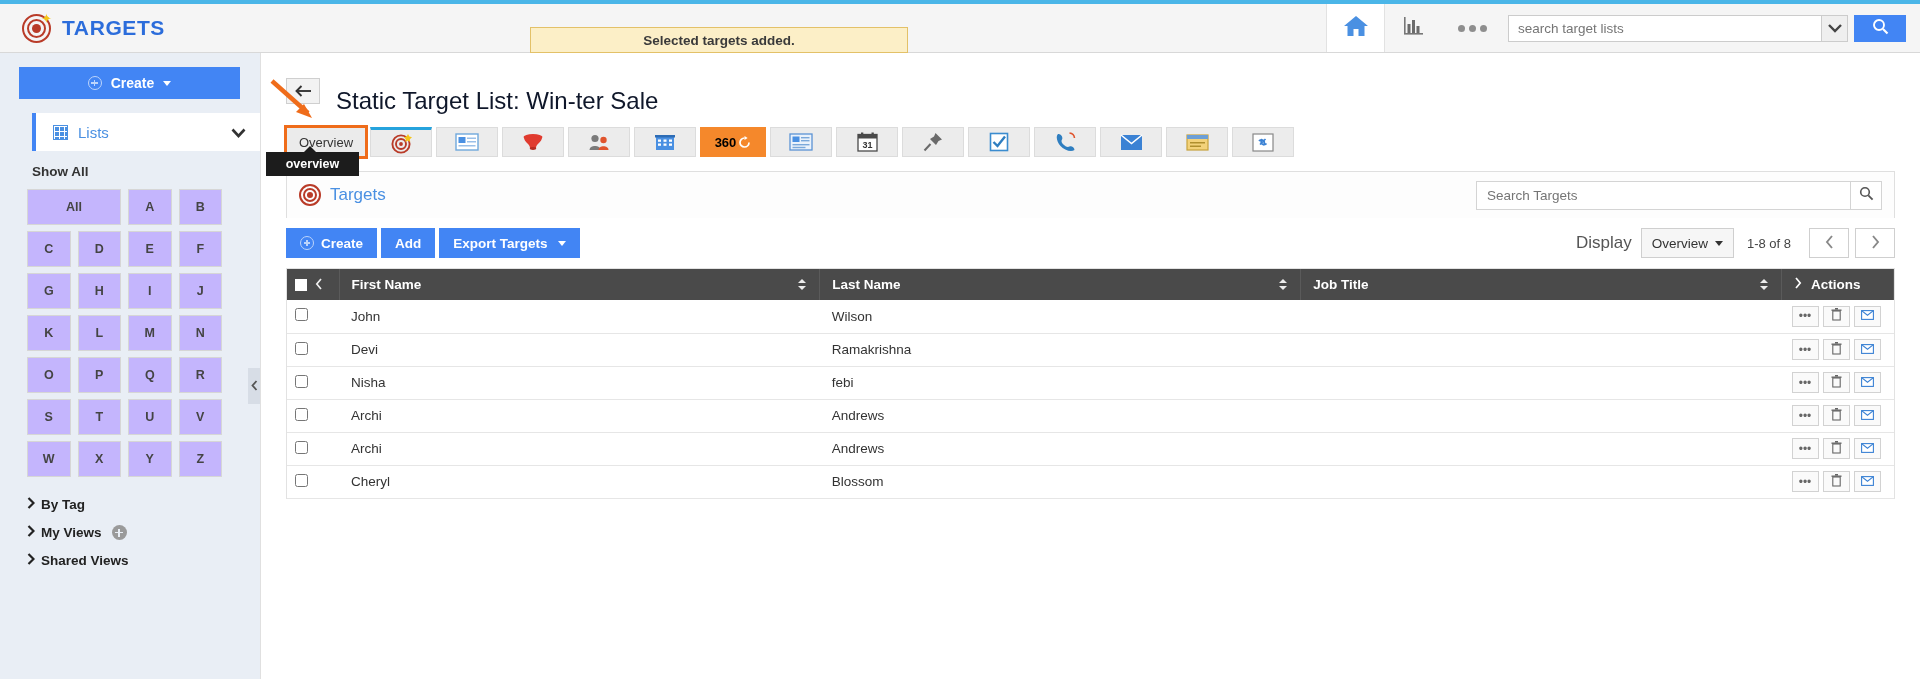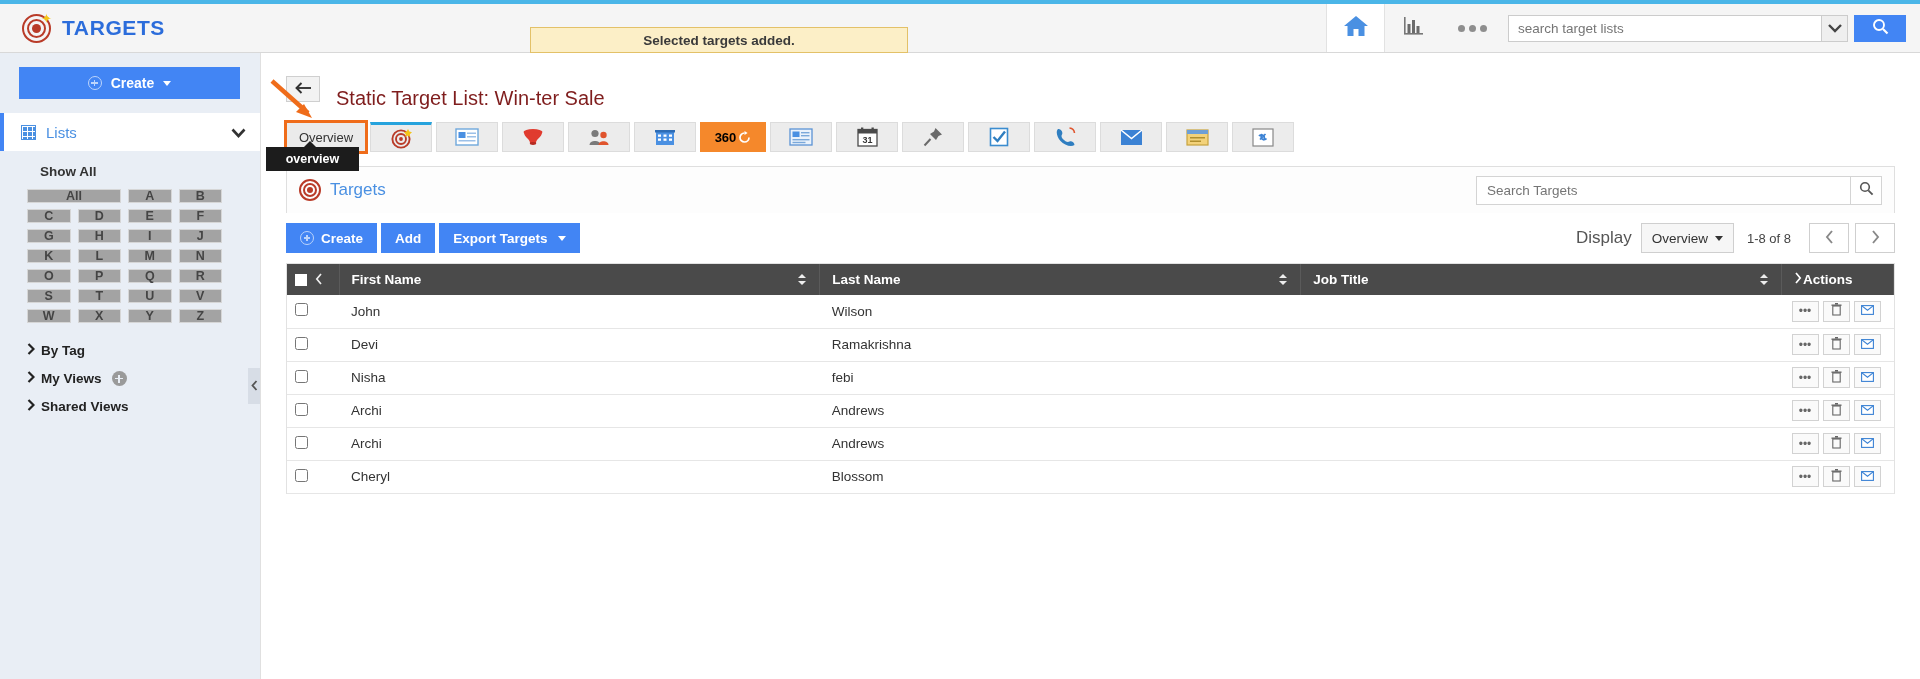--- a/index.html
+++ b/index.html
@@ -90,73 +90,74 @@
     content:""; position: absolute; background: #bcd4fb;
   }
   .plus-circle:before { left: 2.6px; right: 2.6px; top: 5.2px; height: 1.6px; }
   .plus-circle:after  { top: 2.6px; bottom: 2.6px; left: 5.2px; width: 1.6px; }
   .caret-dn { width: 0; height: 0; border-left: 4px solid transparent; border-right: 4px solid transparent; border-top: 5px solid #fff; }
 
   .lists-row {
     margin-top: 14px; height: 38px; background: #fff; display: flex;
     align-items: center; border-left: 4px solid #4285f4; padding: 0 14px 0 17px;
     cursor: pointer;
+    margin-left: 32px;
   }
   .lists-row .grid-icon {
     width: 15px; height: 15px; background: #4a90e2; flex: none; margin-right: 10px;
     background-image:
       linear-gradient(#fff 1px, transparent 1px),
       linear-gradient(90deg, #fff 1px, transparent 1px);
     background-size: 5px 5px; border: 1px solid #4a90e2;
   }
   .lists-row .lbl { color: #4a90e2; font-size: 15px; flex: 1; }
   .chev-big { font-size: 15px; font-weight: bold; color: #333; }
 
-  .show-all { padding: 13px 0 0 40px; font-size: 13.5px; font-weight: bold; color: #333; cursor: pointer; }
+  .show-all { padding: 13px 0 0 32px; font-size: 13.5px; font-weight: bold; color: #333; cursor: pointer; }
   .group-row {
     padding: 13px 0 0 27px; font-size: 13.5px; font-weight: bold; color: #222;
     display: flex; align-items: center; gap: 6px; cursor: pointer;
   }
   .chev { font-size: 12px; font-weight: bold; }
   .plus-gray {
     width: 15px; height: 15px; border-radius: 50%; background: #9a9a9a; position: relative;
     display: inline-block; margin-left: 4px;
   }
   .plus-gray:before, .plus-gray:after { content:""; position:absolute; background:#e9eef5; }
   .plus-gray:before { left:3.5px; right:3.5px; top:6.8px; height:1.6px; }
   .plus-gray:after  { top:3.5px; bottom:3.5px; left:6.8px; width:1.6px; }
 
   .alpha-grid {
     margin: 10px 0 0 27px; width: 195px;
     display: grid; grid-template-columns: repeat(4, 1fr);
     gap: 6px 7px;
   }
   .alpha-btn {
-    height: 14px; background: #a3a3a3; border: 1px solid #d6d6d6;
+    height: 36px; background: #c4b5fd; border: 1px solid #d6d6d6;
     display: flex; align-items: center; justify-content: center;
     font-size: 12.5px; font-weight: bold; color: #444; cursor: pointer;
   }
   .alpha-btn.wide { grid-column: span 2; }
 
   .collapse-handle {
     position: absolute; right: 0; top: 315px; width: 12px; height: 36px;
     background: #d7dde6; display: flex; align-items: center; justify-content: center;
     font-size: 11px; color: #555; cursor: pointer;
   }
 
   
   .main { flex: 1; background: #fff; position: relative; border-left: 1px solid #e0e0e0; }
 
   .record-head { display: flex; align-items: center; padding: 14px 0 0 25px; gap: 16px; }
   .back-btn {
     width: 34px; height: 26px; border: 1px solid #cfcfcf; background: #f2f2f2;
     display: flex; align-items: center; justify-content: center; font-size: 15px;
     color: #333; cursor: pointer;
   }
-  .record-title { font-size: 20px; color: #7f1d1d; margin-top: 20px; }
+  .record-title { font-size: 24px; color: #0f172a; margin-top: 20px; }
 
   .tabbar { display: flex; gap: 4px; padding: 12px 0 0 25px; align-items: flex-end; position: relative; }
   .tab {
     width: 62px; height: 30px; background: #ececec; border: 1px solid #dcdcdc;
     display: flex; align-items: center; justify-content: center; cursor: pointer;
     position: relative; font-size: 13px; color: #333;
   }
   .tab.active-ring { outline: 3px solid #ef6c1a; outline-offset: -1px; background: #ebebeb; z-index:3; }
   .tab.topblue { border-top: 3px solid #26a3dd; }
   .tab.orange { background: #f5882b; border-color: #f5882b; width: 66px; }
@@ -687,21 +688,21 @@
                 <span>Job Title</span>
                 <span class="sort">
                   <svg width="10" height="13" viewBox="0 0 10 13">
                       <path d="M5 1 L9 5 L1 5z" fill="#fff"></path>
                       <path d="M5 12 L9 8 L1 8z" fill="#fff"></path>
                     </svg>
                 </span>
               </div>
             </th>
             <th class="actions">
-              <div class="th-inner" style="gap:1px;">
+              <div class="th-inner" style="gap:9px;">
                 <span>
                   <svg width="8" height="12" viewBox="0 0 8 12">
                       <path d="M2 1 L6.2 6 L2 11" stroke="#fff" stroke-width="1.7" fill="none"></path>
                     </svg>
                 </span>
                 <span>Actions</span>
               </div>
             </th>
           </tr>
         </thead>

